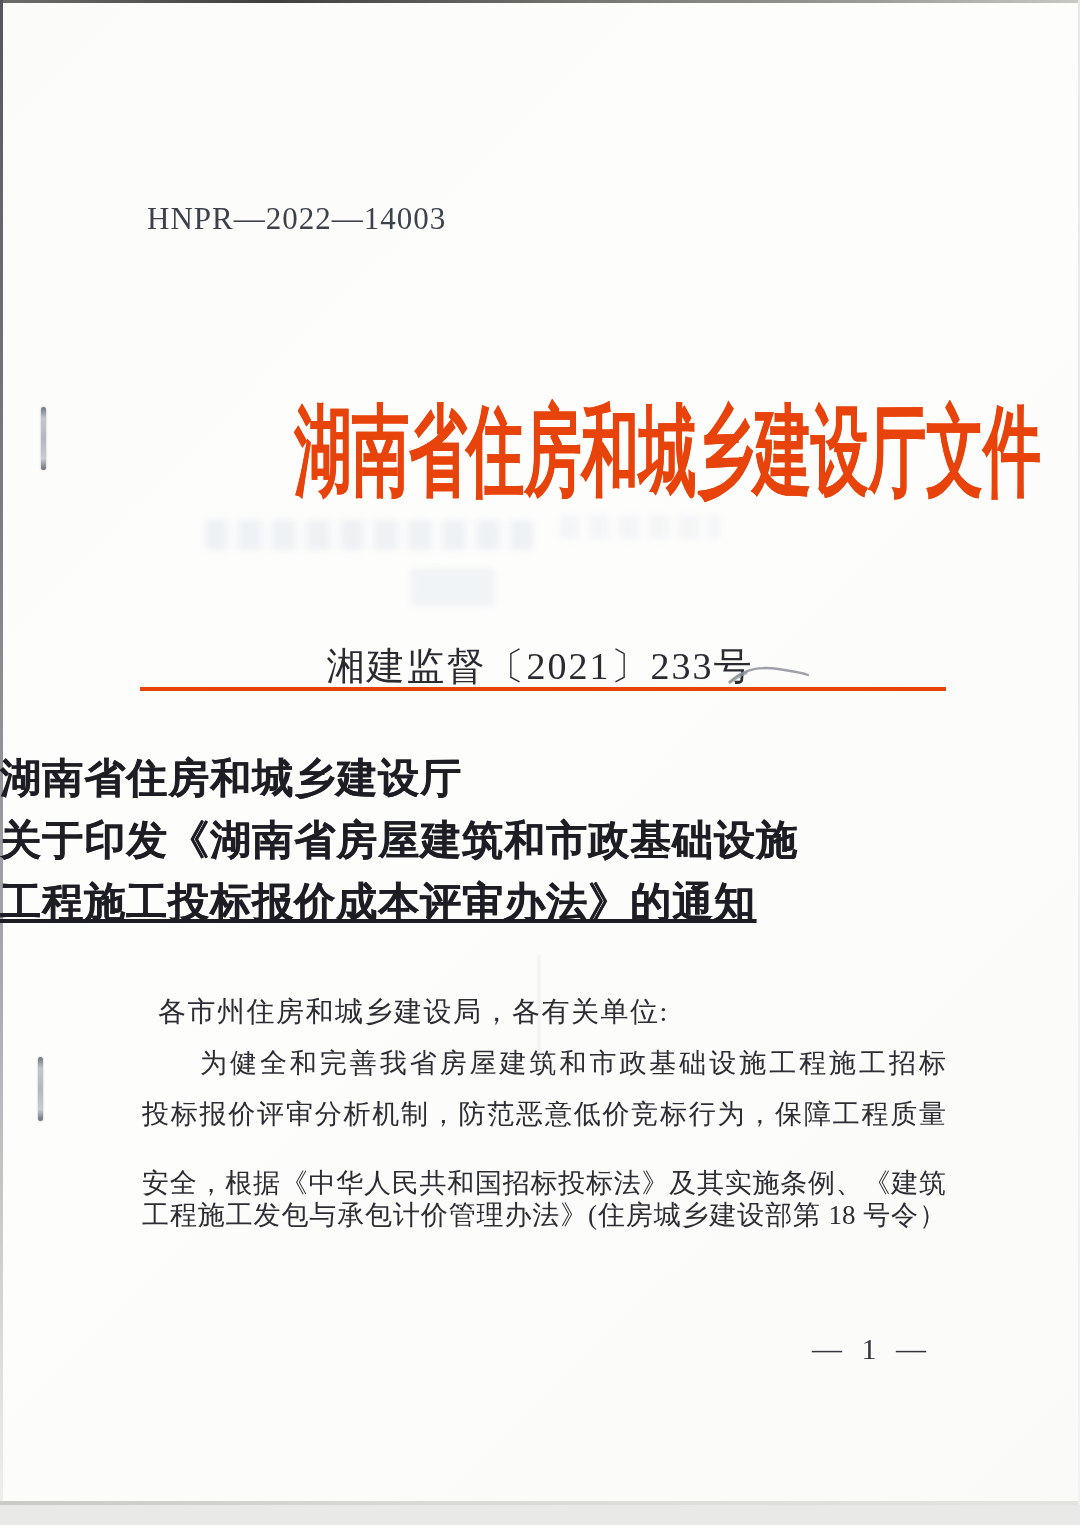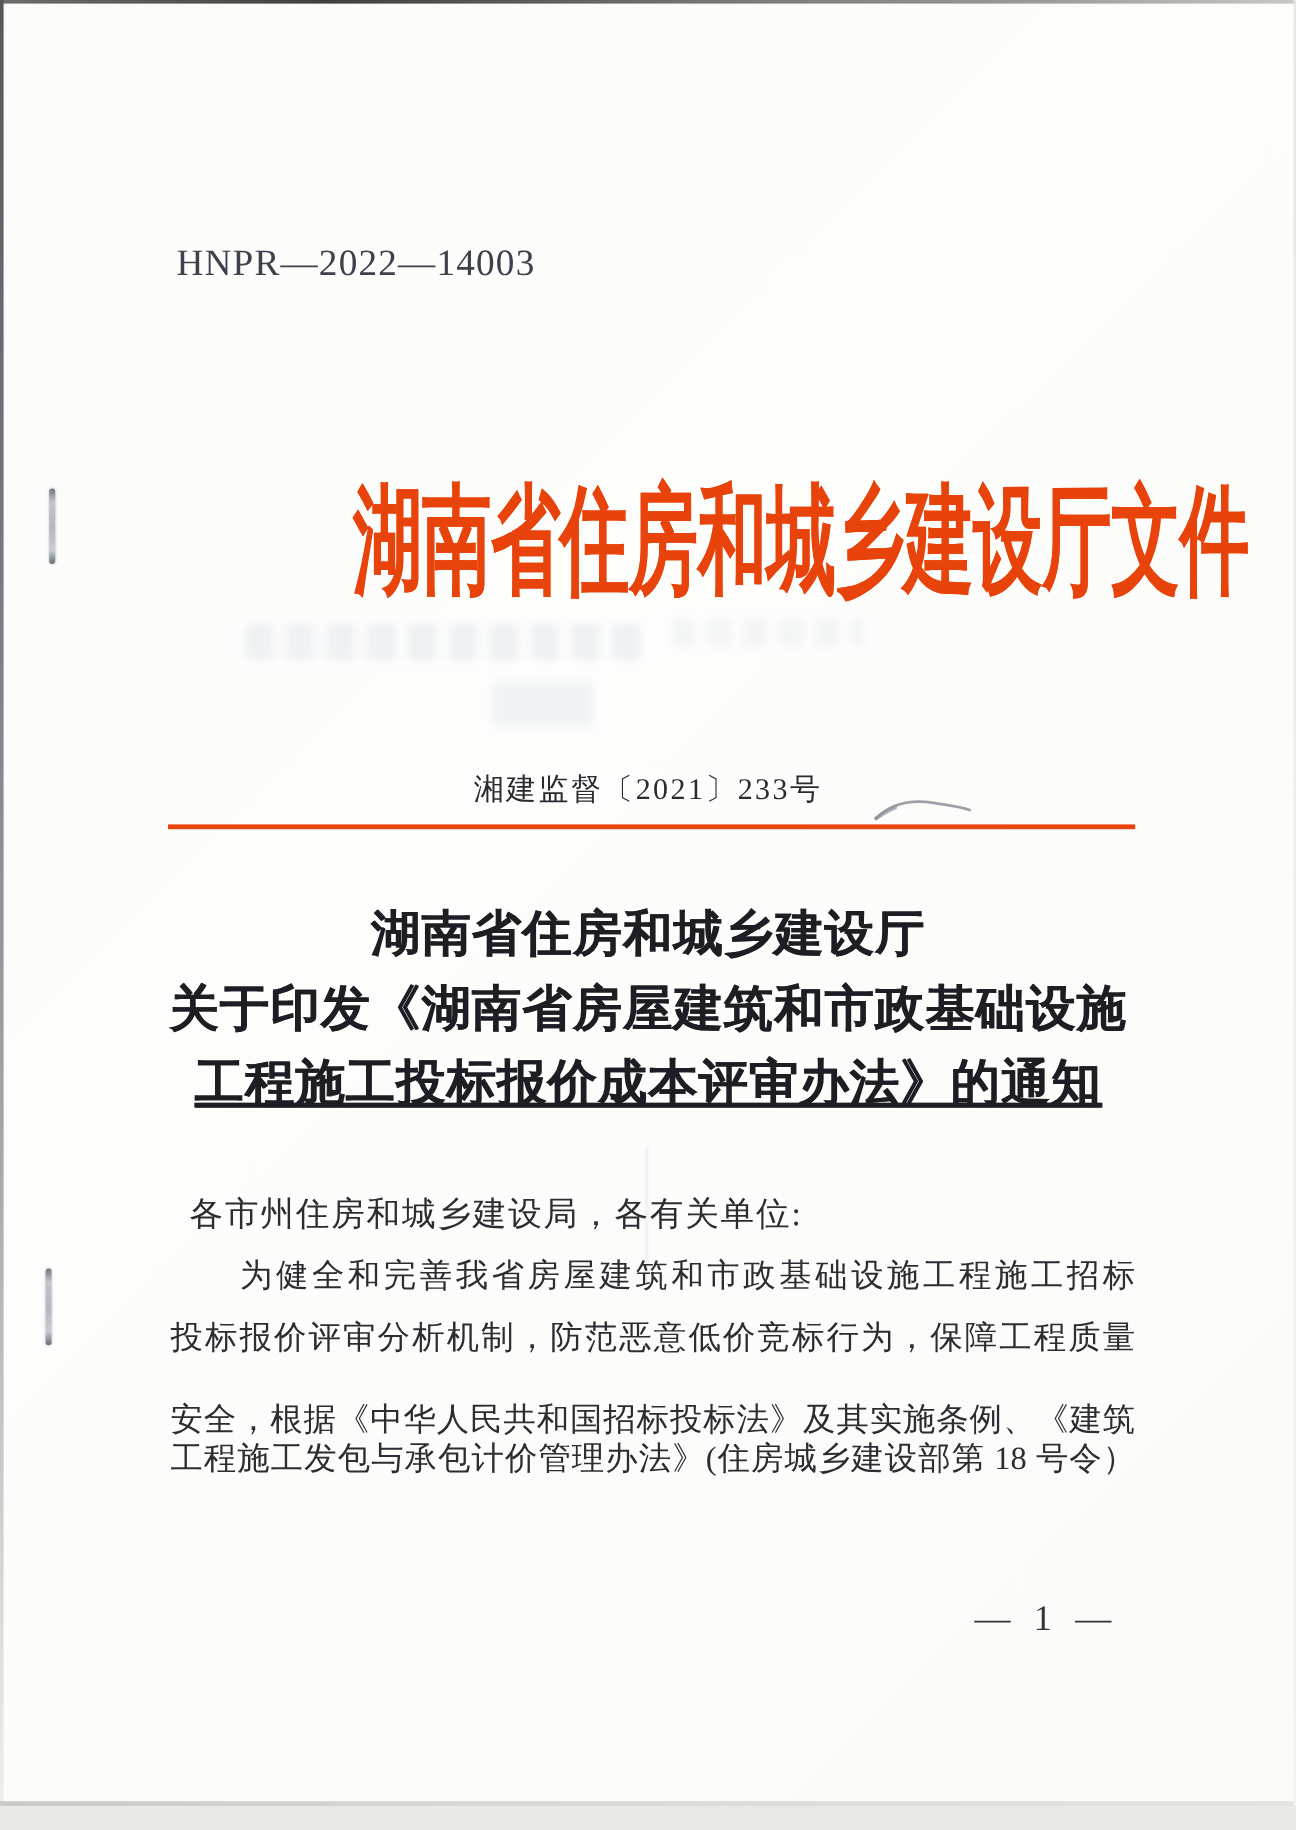--- a/index.html
+++ b/index.html
@@ -89,39 +89,39 @@
     left: 560px; top: 515px; width: 160px; height: 24px;
     background: repeating-linear-gradient(90deg, rgba(150,172,198,.18) 0 18px, rgba(150,172,198,.04) 18px 30px);
     border-radius: 4px;
   }
   
   .doc-number {
     position: absolute;
     left: 0; top: 641px;
     width: 100%;
     text-align: center;
-    font-size: 25px;
+    font-size: 38px;
     letter-spacing: 2px;
     color: #2a2b31;
   }
   
   .pen-mark { position: absolute; left: 728px; top: 662px; }
   
   .red-rule {
     position: absolute;
     left: 140px; top: 687px;
     width: 806px; height: 4px;
     background: #e8430b;
   }
   
   .notice-title {
     position: absolute;
     left: 0;
     width: 100%;
-    text-align: center;
+    text-align: left;
     font-size: 41px;
     font-weight: bold;
     letter-spacing: 1px;
     color: #1d1e24;
     white-space: nowrap;
     text-shadow: 0.6px 0 0 #1d1e24;
   }
   .title-l1 { top: 751px; }
   .title-l2 { top: 813px; }
   .title-l3 { top: 875px; text-decoration: underline; }

